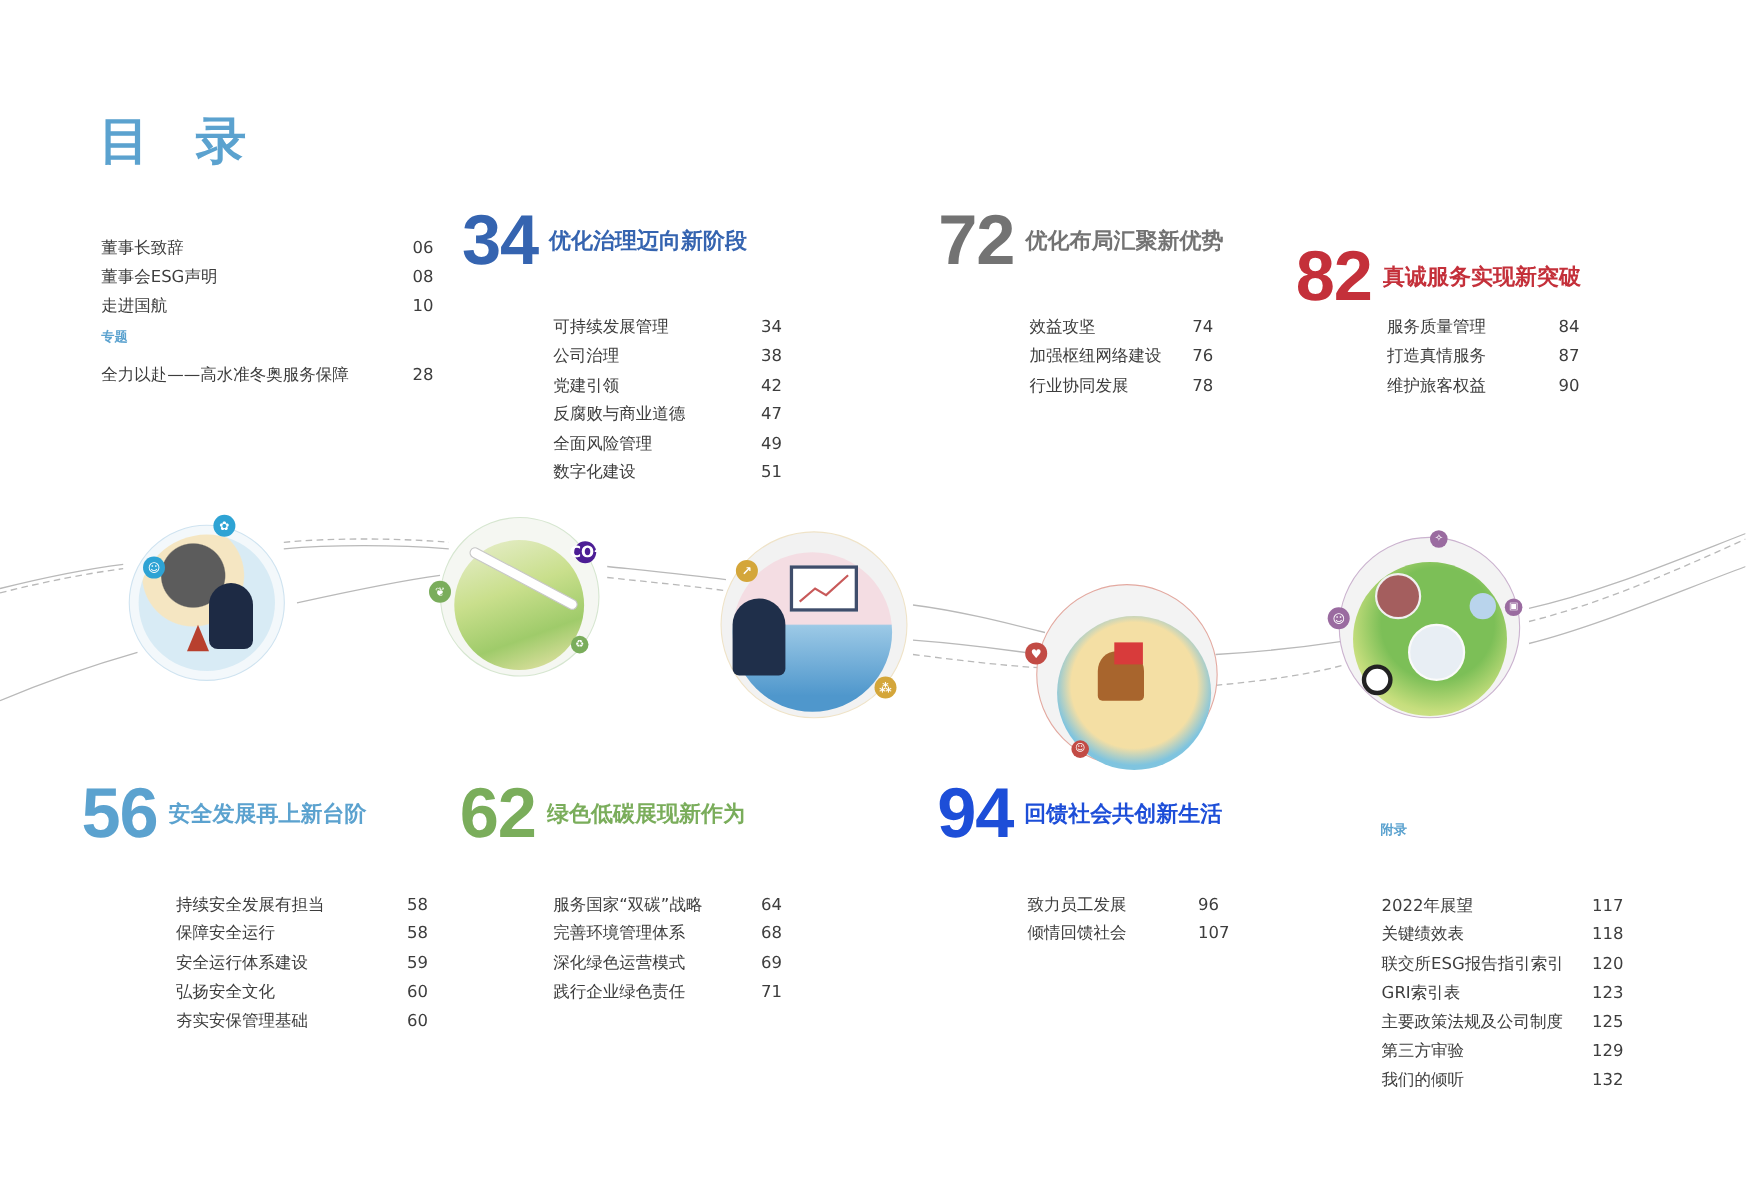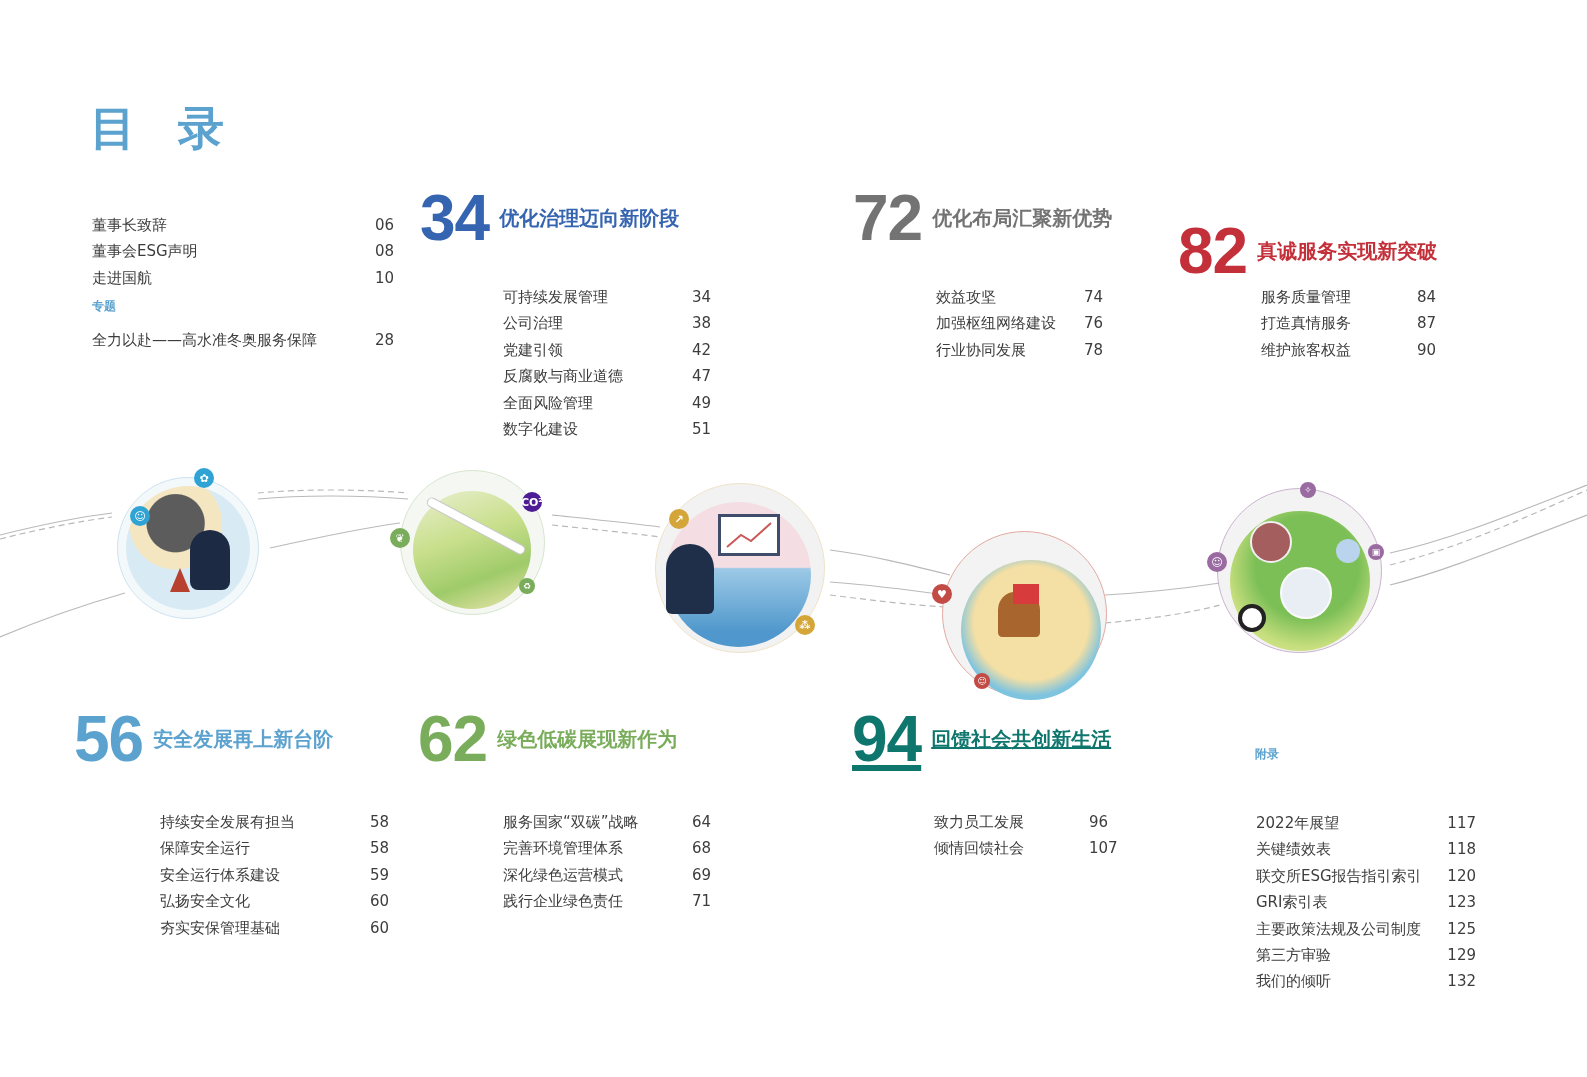--- a/index.html
+++ b/index.html
@@ -155,21 +155,21 @@
     <div style="position:absolute;left:72px;top:52px;width:40px;height:60px;border-radius:20px 20px 8px 8px;background:#1d2a44;"></div>
     <div style="position:absolute;left:52px;top:90px;width:0;height:0;border-left:10px solid transparent;border-right:10px solid transparent;border-bottom:24px solid #b8402e;"></div>
   </div>
   <div class="badge" style="left:194px; top:13px; background:#2ea3d4;">✿</div>
   <div class="badge" style="left:130px; top:51px; background:#2ea3d4;">☺</div>
 
   <div class="circle-wrap" style="left:400px; top:15px; width:145px; height:145px; border:1px solid #d6e6d0; background:#f5f7f2;">
     <div style="position:absolute;left:12px;top:20px;width:118px;height:118px;border-radius:50%;background:linear-gradient(160deg,#e9efd0 0%,#c9df8c 40%,#9fcb6a 70%,#f0e6b0 100%);"></div>
     <div style="position:absolute;left:20px;top:50px;width:110px;height:10px;background:#ffffff;border:1px solid #c7c7c7;border-radius:5px;transform:rotate(28deg);"></div>
   </div>
-  <div class="badge" style="left:522px; top:37px; background:#4c1d95; font-size:11px;">CO²</div>
+  <div class="badge" style="left:522px; top:37px; background:#4c1d95; font-size:14px;">CO²</div>
   <div class="badge" style="left:390px; top:73px; background:#7aad5b;">❦</div>
   <div class="badge" style="left:519px; top:123px; background:#7aad5b; width:16px; height:16px; font-size:9px;">♻</div>
 
   <div class="circle-wrap" style="left:655px; top:28px; width:170px; height:170px; border:1px solid #efe3c8; background:#f2f2f2;">
     <div style="position:absolute;left:10px;top:18px;width:145px;height:145px;border-radius:50%;background:linear-gradient(180deg,#f4dde3 0%,#f4dde3 45%,#9cc9e6 46%,#4f97cc 90%);"></div>
     <div style="position:absolute;left:62px;top:30px;width:62px;height:42px;background:#fff;border:3px solid #3f4d6b;">
       <svg width="56" height="36" viewBox="0 0 56 36">
           <polyline points="6,30 20,18 30,24 50,6" fill="none" stroke="#c85a5a" stroke-width="2"></polyline>
         </svg>
     </div>
@@ -247,21 +247,21 @@
   <div class="toc-row">
       <span>深化绿色运营模式</span>
       <span class="num">69</span>
     </div>
   <div class="toc-row">
       <span>践行企业绿色责任</span>
       <span class="num">71</span>
     </div>
 </div>
 
-<div class="chapter-head" style="left:852px; top:707px; color:#0f766e;text-decoration:underline;">
+<div class="chapter-head" style="left:852px; top:707px; color:#1d4ed8;">
   <span class="chapter-num">94</span>
   <div class="chapter-titles">
     <span>回馈社会</span>
     <span>共创新生活</span>
   </div>
 </div>
 <div class="toc-list" style="left:934px; top:809px; width:185px;">
   <div class="toc-row">
       <span>致力员工发展</span>
       <span class="num" style="width:30px;text-align:left;">96</span>

